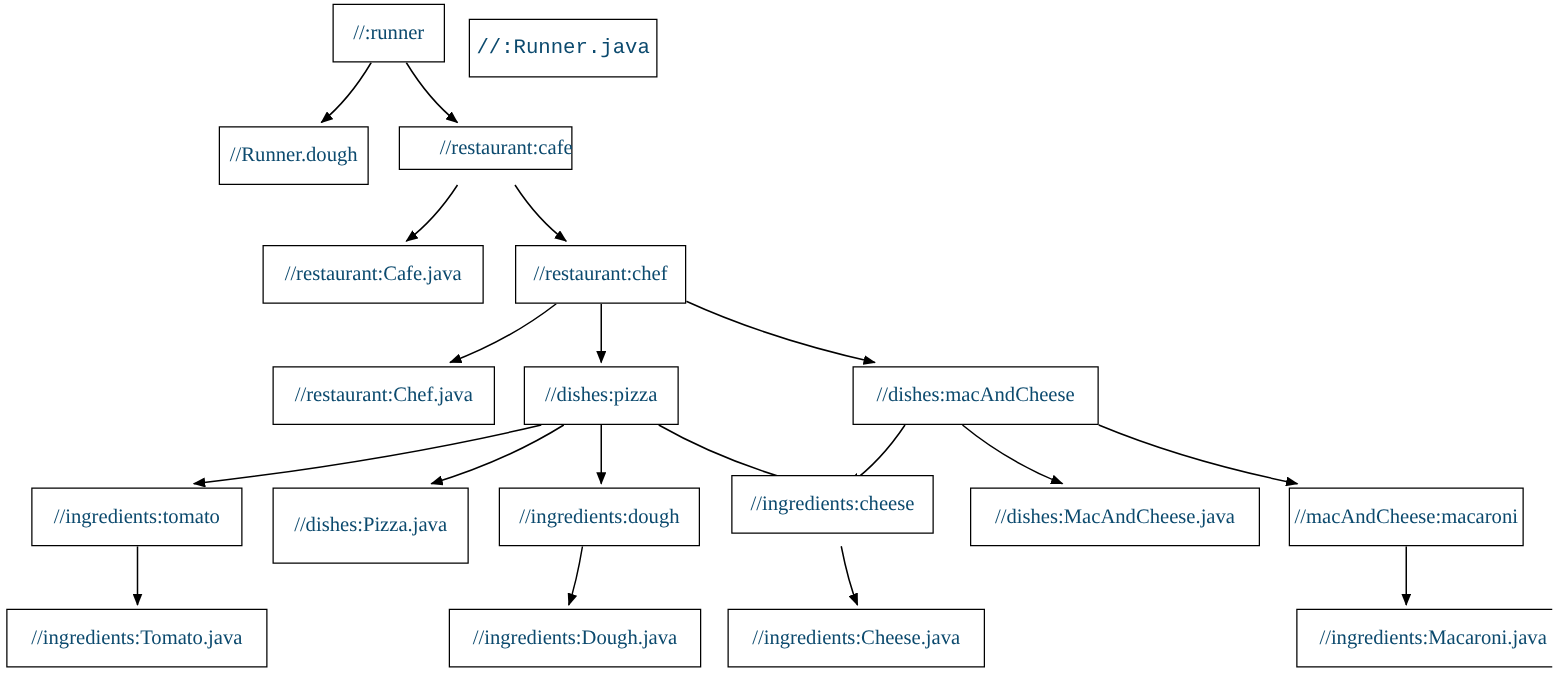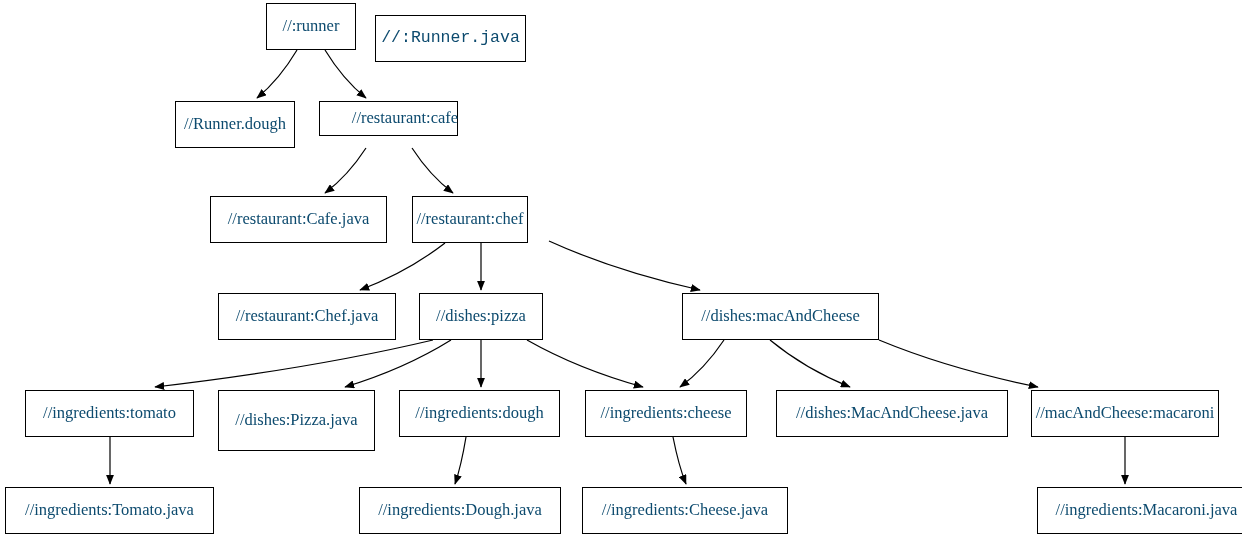--- a/index.html
+++ b/index.html
@@ -80,42 +80,42 @@
       </div>
       <div class="graph-node" style="left: 175px; top: 101px; width: 120px; height: 47px; border-color: rgb(0, 0, 0); background: rgb(255, 255, 255);">
         <span class="node-label">//Runner.dough</span>
       </div>
       <div class="graph-node" style="left: 319px; top: 101px; width: 139px; height: 35px; border-color: rgb(0, 0, 0); background: rgb(255, 255, 255); padding-left: 33px;">
         <span class="node-label">//restaurant:cafe</span>
       </div>
       <div class="graph-node" style="left: 210px; top: 196px; width: 177px; height: 47px; border-color: rgb(0, 0, 0); background: rgb(255, 255, 255);">
         <span class="node-label">//restaurant:Cafe.java</span>
       </div>
-      <div class="graph-node" style="left: 412px; top: 196px; width: 116px; height: 47px; border-color: rgb(0, 0, 0); background: rgb(255, 255, 255); justify-content: center;">
+      <div class="graph-node" style="left: 412px; top: 196px; width: 137px; height: 47px; border-color: rgb(0, 0, 0); background: rgb(255, 255, 255); justify-content: center;">
         <span class="node-label">//restaurant:chef</span>
       </div>
       <div class="graph-node" style="left: 218px; top: 293px; width: 178px; height: 47px; border-color: rgb(0, 0, 0); background: rgb(255, 255, 255);">
         <span class="node-label">//restaurant:Chef.java</span>
       </div>
       <div class="graph-node" style="left: 419px; top: 293px; width: 124px; height: 47px; border-color: rgb(0, 0, 0); background: rgb(255, 255, 255);">
         <span class="node-label">//dishes:pizza</span>
       </div>
       <div class="graph-node" style="left: 682px; top: 293px; width: 197px; height: 47px; border-color: rgb(0, 0, 0); background: rgb(255, 255, 255);">
         <span class="node-label">//dishes:macAndCheese</span>
       </div>
       <div class="graph-node" style="left: 25px; top: 390px; width: 169px; height: 47px; border-color: rgb(0, 0, 0); background: rgb(255, 255, 255);">
         <span class="node-label">//ingredients:tomato</span>
       </div>
       <div class="graph-node" style="left: 218px; top: 390px; width: 157px; height: 61px; border-color: rgb(0, 0, 0); background: rgb(255, 255, 255);">
         <span class="node-label">//dishes:Pizza.java</span>
       </div>
       <div class="graph-node" style="left: 399px; top: 390px; width: 161px; height: 47px; border-color: rgb(0, 0, 0); background: rgb(255, 255, 255);">
         <span class="node-label">//ingredients:dough</span>
       </div>
-      <div class="graph-node" style="left: 585px; top: 390px; width: 162px; height: 47px; border-color: rgb(0, 0, 0); background: rgb(255, 255, 255);">
+      <div class="graph-node" style="left: 585px; top: 380px; width: 162px; height: 47px; border-color: rgb(0, 0, 0); background: rgb(255, 255, 255);">
         <span class="node-label">//ingredients:cheese</span>
       </div>
       <div class="graph-node" style="left: 776px; top: 390px; width: 232px; height: 47px; border-color: rgb(0, 0, 0); background: rgb(255, 255, 255);">
         <span class="node-label">//dishes:MacAndCheese.java</span>
       </div>
       <div class="graph-node" style="left: 1031px; top: 390px; width: 188px; height: 47px; border-color: rgb(0, 0, 0); background: rgb(255, 255, 255);">
         <span class="node-label">//macAndCheese:macaroni</span>
       </div>
       <div class="graph-node" style="left: 5px; top: 487px; width: 209px; height: 47px; border-color: rgb(0, 0, 0); background: rgb(255, 255, 255);">
         <span class="node-label">//ingredients:Tomato.java</span>

